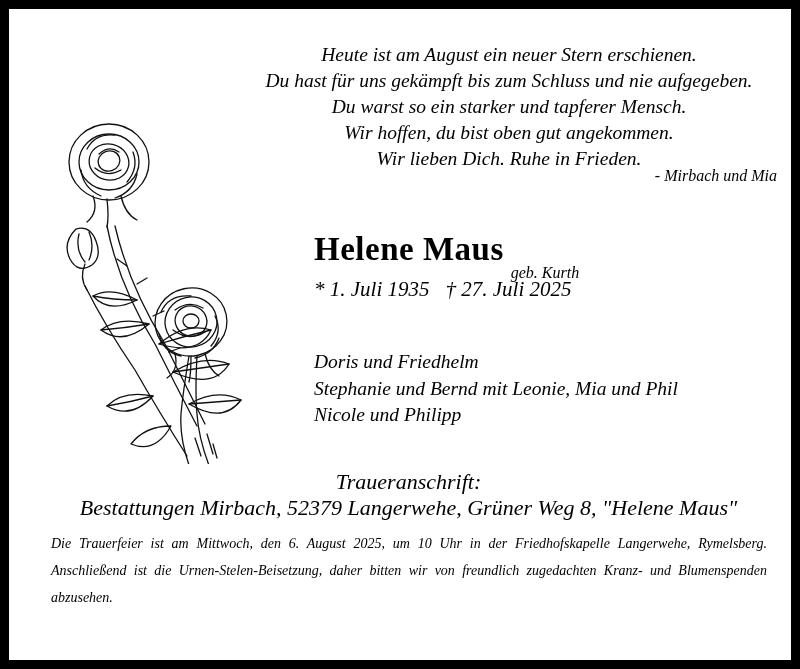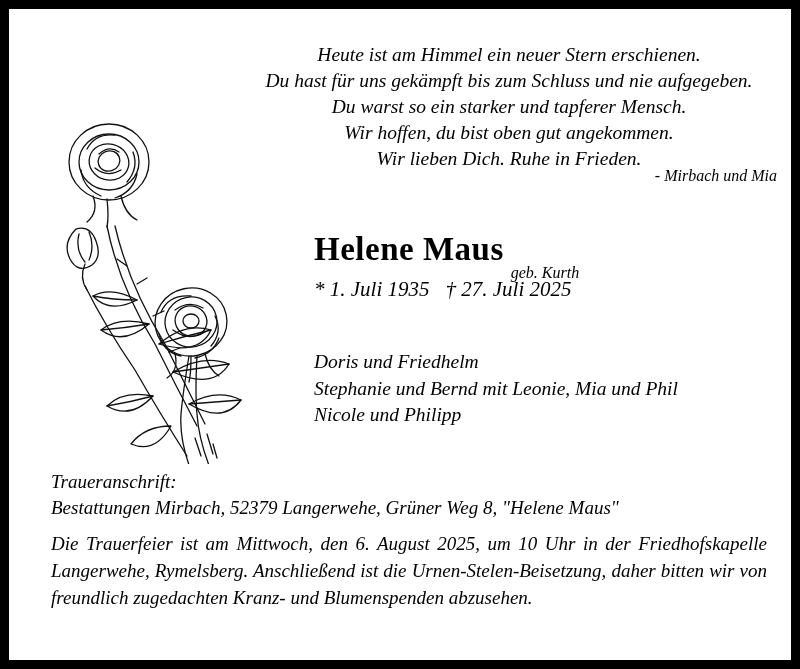--- a/index.html
+++ b/index.html
@@ -99,32 +99,33 @@
     line-height: 26.5px;
   }
 
   
   .address {
     position: absolute;
     left: 42px;
     top: 460px;
     width: 715px;
     font-style: italic;
-    font-size: 19px;
+    font-size: 22px;
     line-height: 26px;
+    text-align: center;
   }
 
   
   .ceremony {
     position: absolute;
     left: 42px;
     top: 521px;
     width: 716px;
     font-style: italic;
-    font-size: 19px;
+    font-size: 14px;
     line-height: 27px;
     text-align: justify;
   }
 
   
   .rose-art {
     position: absolute;
     left: 32px;
     top: 95px;
     width: 250px;
@@ -209,21 +210,21 @@
           <path d="M130 322 q-26 0 -40 18 q24 10 40 -18 z"></path>
 
           <path d="M154 334 l6 18"></path>
           <path d="M166 330 l6 20"></path>
           <path d="M172 340 l4 14"></path>
         </g>
       </svg>
     </div>
 
     <div class="poem">
-      <div class="line">Heute ist am Himmel ein neuer Stern erschienen.</div>
+      <div class="line">Heute ist am August ein neuer Stern erschienen.</div>
       <div class="line">Du hast für uns gekämpft bis zum Schluss und nie aufgegeben.</div>
       <div class="line">Du warst so ein starker und tapferer Mensch.</div>
       <div class="line">Wir hoffen, du bist oben gut angekommen.</div>
       <div class="line">Wir lieben Dich. Ruhe in Frieden.</div>
     </div>
     <div class="poem-signature">- Mirbach und Mia</div>
 
     <div class="name-block">
       <div>
         <span class="deceased-name">Helene Maus</span><span class="maiden-name">geb. Kurth</span>

